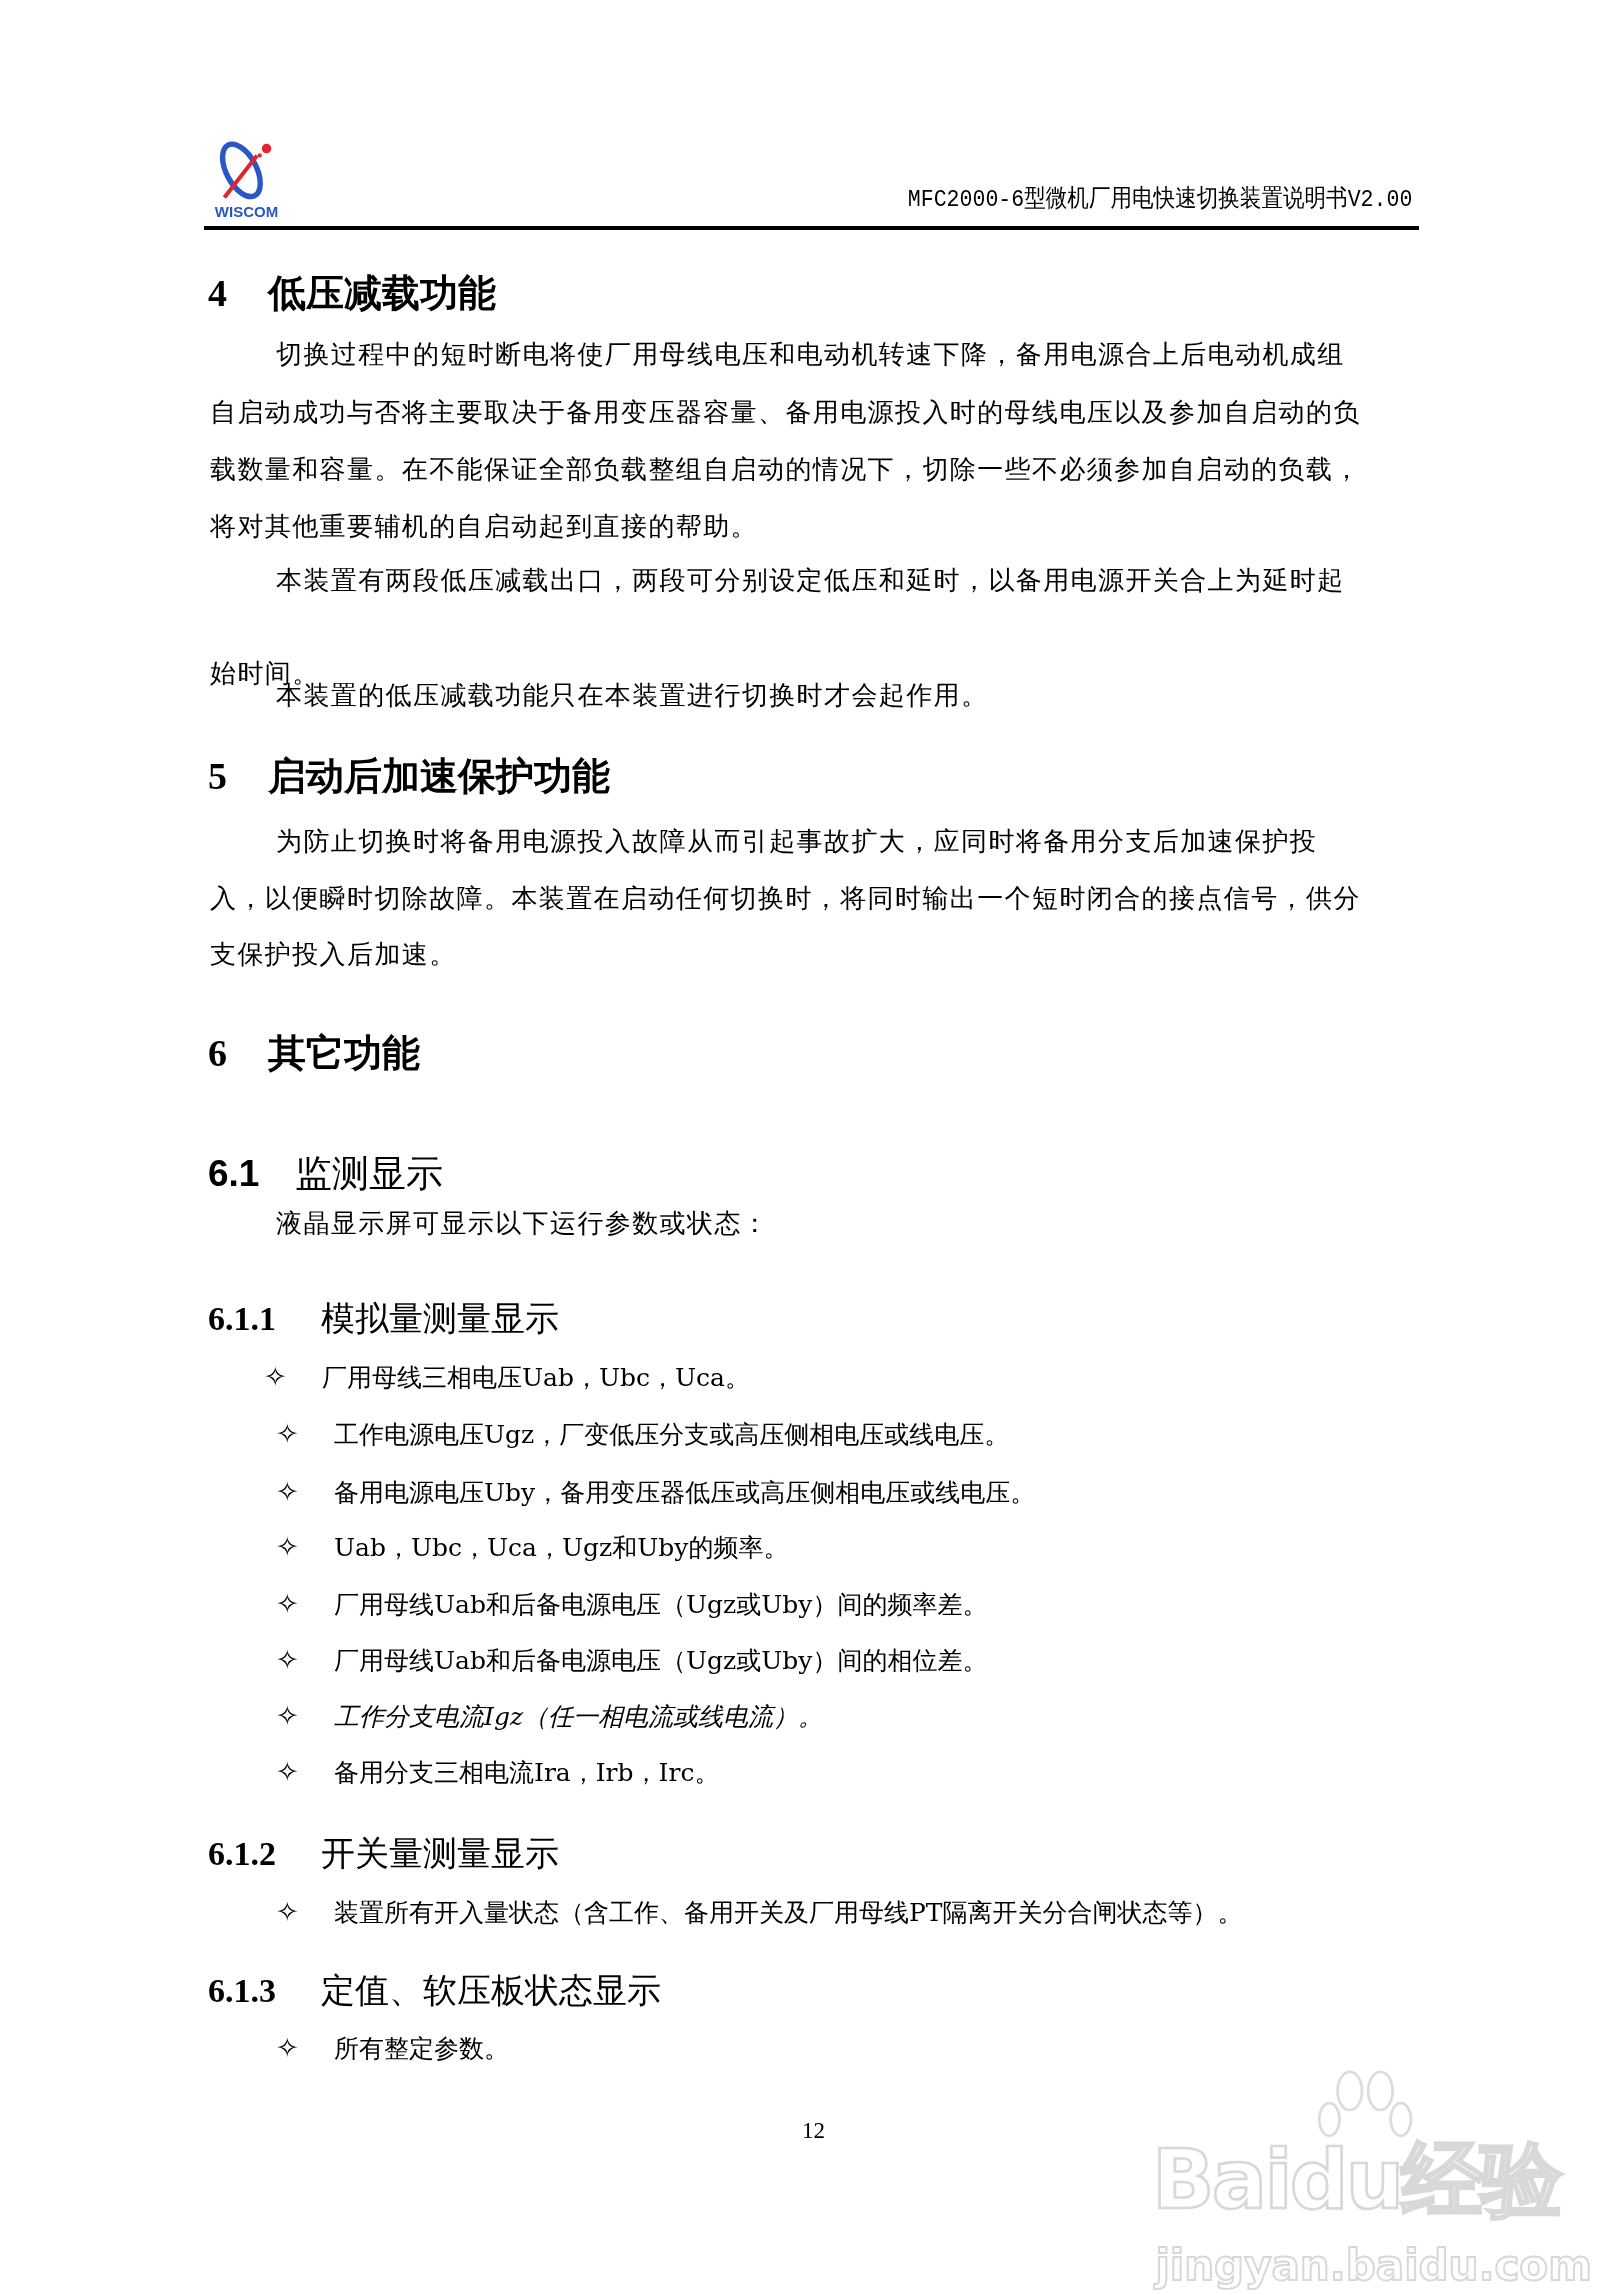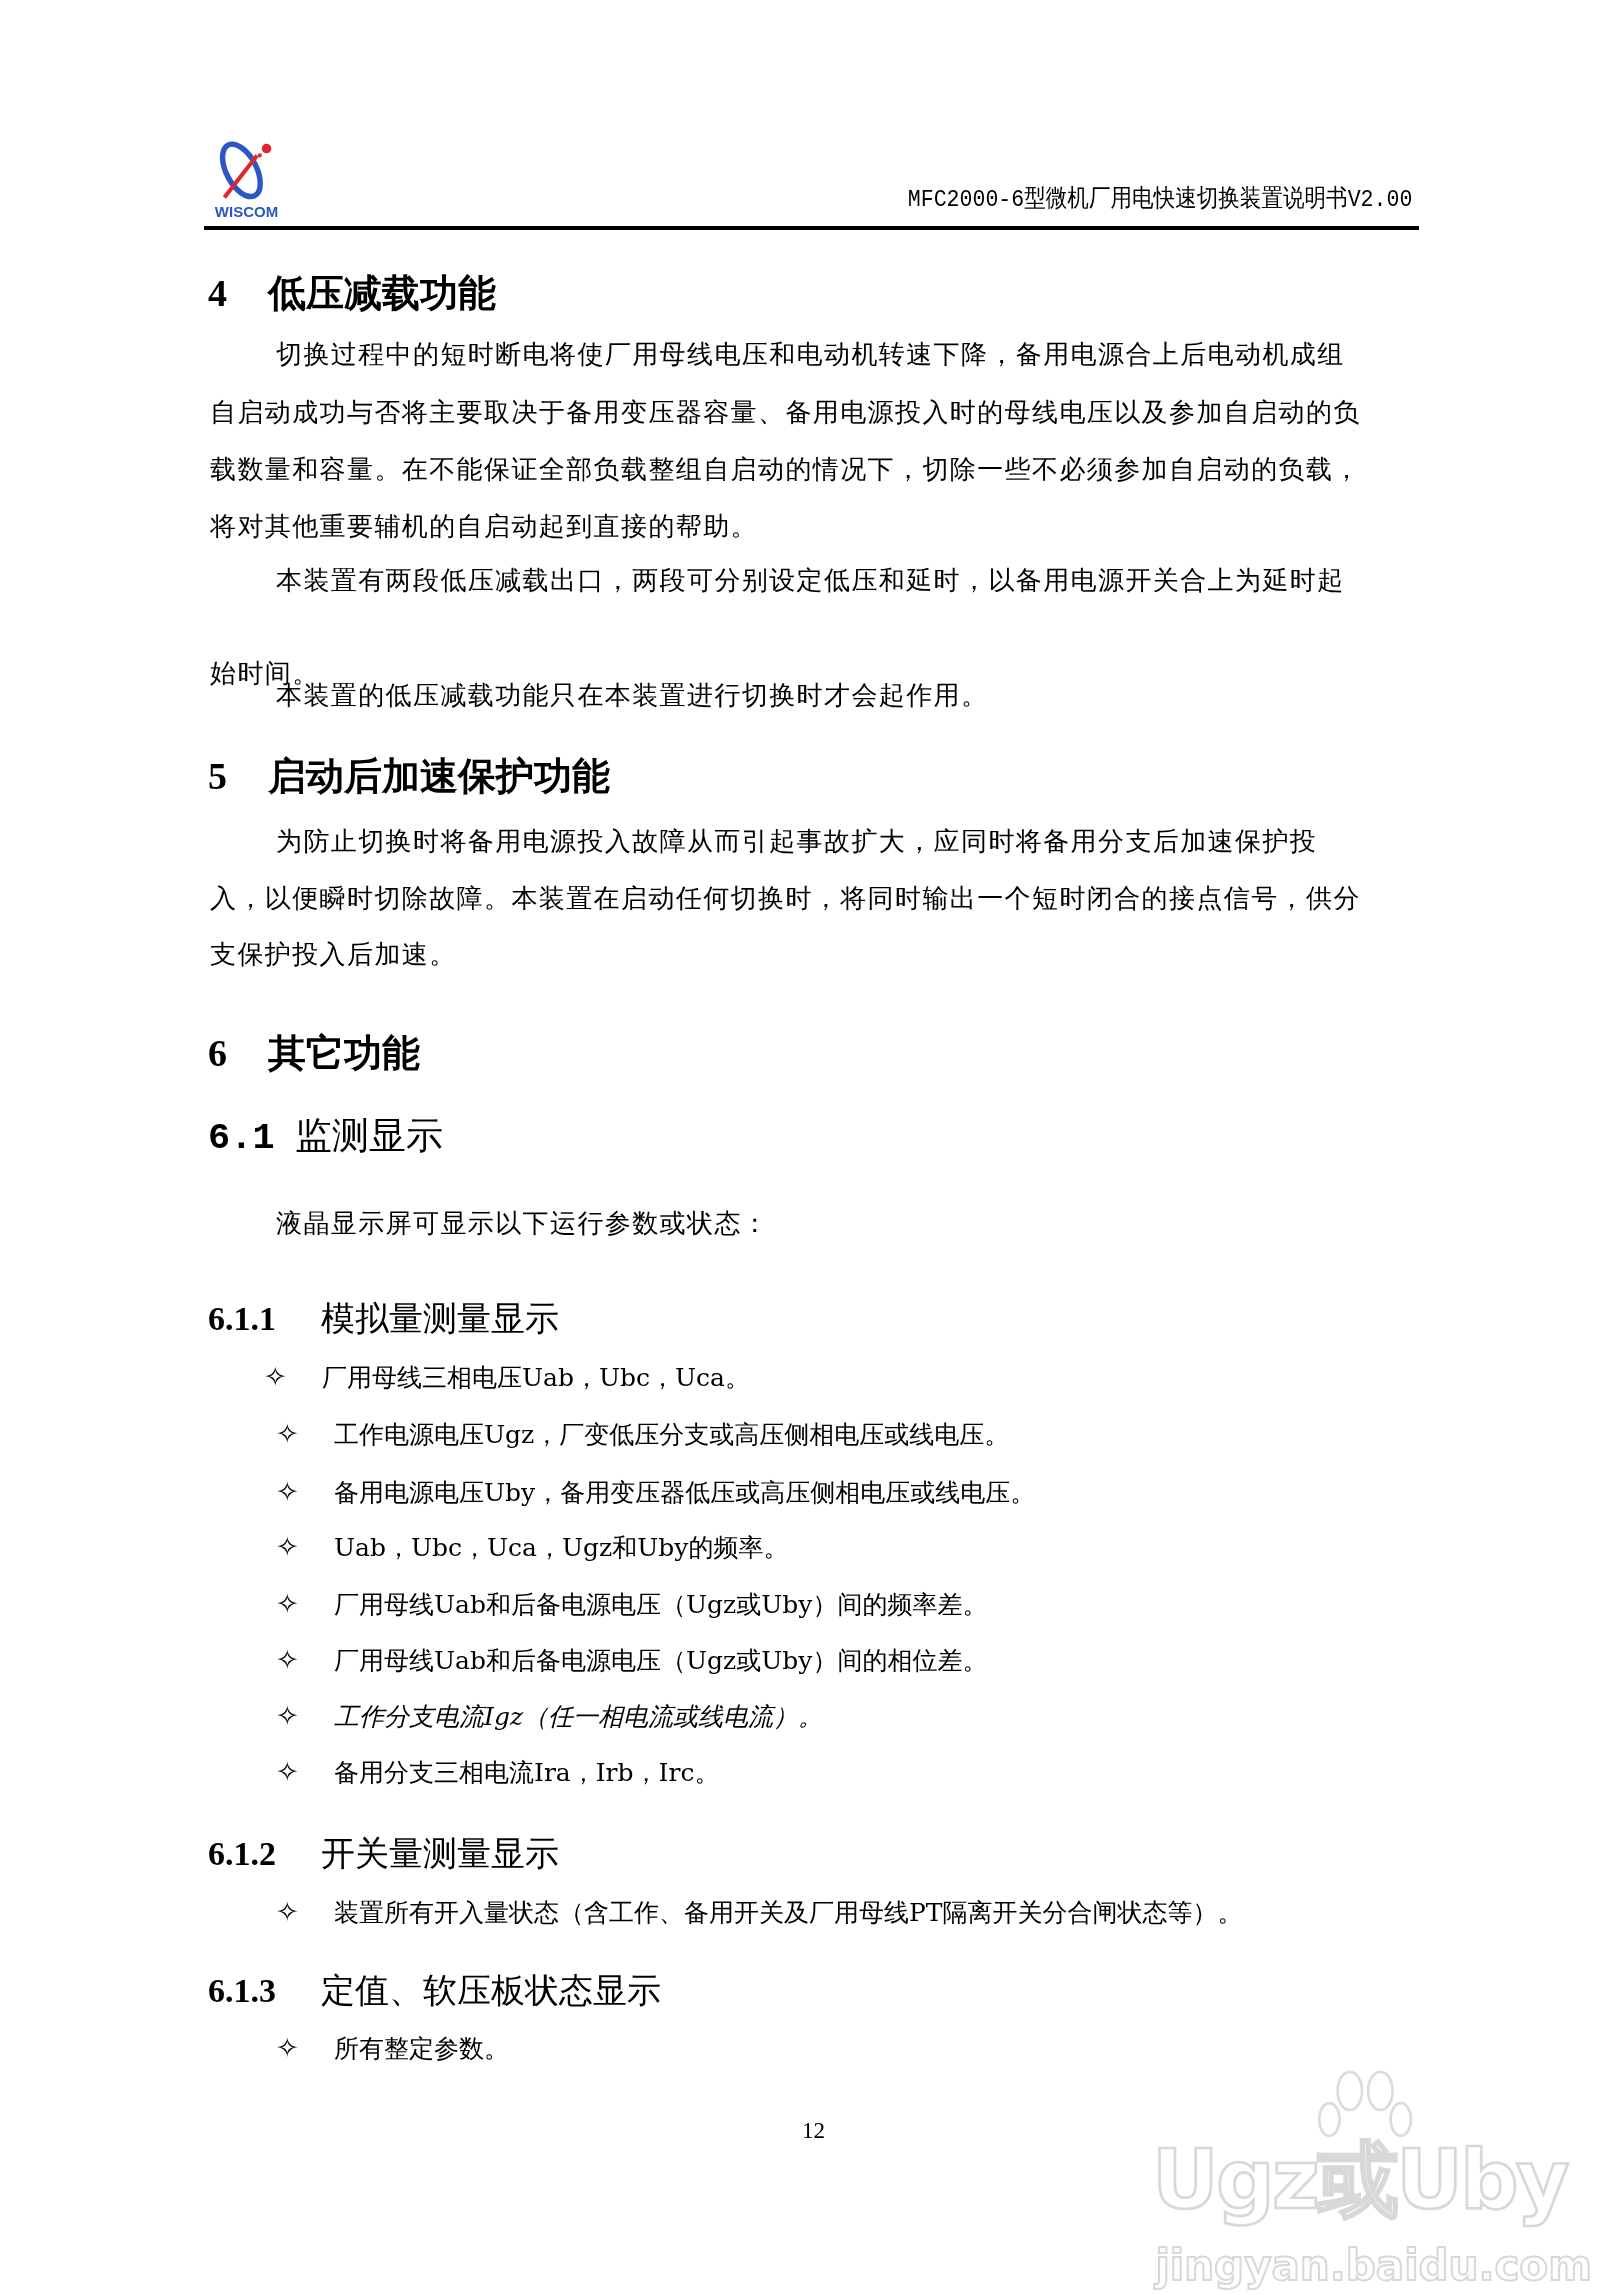--- a/index.html
+++ b/index.html
@@ -8,21 +8,21 @@
   .abs { position: absolute; white-space: nowrap; }
   .logo { left: 204px; top: 135px; width: 85px; height: 85px; }
   .logo-text { position: absolute; left: 0; bottom: 0; width: 85px; text-align: center;
                font-family: "Liberation Sans", "DejaVu Sans", sans-serif; font-weight: bold;
                font-size: 15px; color: #2a56c6; letter-spacing: 0px; }
   .header-title { right: 211px; top: 185px; font-size: 24.5px; line-height: 30px;
                   font-family: "Liberation Mono", "DejaVu Sans Mono", monospace; transform: scaleX(0.88); transform-origin: right center; }
   .header-rule { left: 204px; top: 226px; width: 1215px; height: 4.1px; background: #000; }
   .h1 { font-family: "DejaVu Sans", "Liberation Sans", sans-serif; font-weight: bold; font-size: 38px; line-height: 45px; }
   .h1 .num { display: inline-block; width: 60px; font-family: "Liberation Serif", serif; }
-  .h2 { font-family: Liberation Mono, monospace; font-size: 37px; line-height: 44px; }
+  .h2 { font-family: Liberation Sans, sans-serif; font-size: 37px; line-height: 44px; margin-top: 36px; }
   .h2 .num { display: inline-block; width: 87px; font-weight: bold; }
   .h3 { font-family: "Liberation Serif", "DejaVu Serif", serif; font-size: 34px; line-height: 41px; }
   .h3 .num { display: inline-block; width: 113px; font-weight: bold; }
   .body { font-size: 26px; line-height: 31px; letter-spacing: 1.4px; }
   .bullet-row { font-size: 25px; line-height: 31px; }
   .bullet-row .star { display: inline-block; width: 58px; font-family: "DejaVu Sans", sans-serif; font-size: 27px; }
   .page-num { left: 782px; top: 2118px; font-size: 23px; font-family: "Liberation Serif", serif; margin-left: 20px; }
   .watermark { left: 1152px; top: 2065px; width: 382px; height: 204px; color: #e6e6e6; }
   .wm-big { position: absolute; left: 0; top: 61px; font-family: "DejaVu Sans", sans-serif; font-weight: bold; font-size: 82px;
             color: #fff; -webkit-text-stroke: 2.7px #d8d8d8; letter-spacing: -2.7px; }
@@ -94,16 +94,16 @@
 
 <div class="abs page-num">12</div>
 
 <div class="abs watermark">
   <svg width="136" height="75" style="position:absolute; left:157px; top:0;" viewBox="0 0 200 110">
     <ellipse cx="60" cy="38" rx="18" ry="28" fill="none" stroke="#dcdcdc" stroke-width="4"></ellipse>
     <ellipse cx="105" cy="38" rx="18" ry="28" fill="none" stroke="#dcdcdc" stroke-width="4"></ellipse>
     <ellipse cx="30" cy="80" rx="15" ry="24" fill="none" stroke="#dcdcdc" stroke-width="4"></ellipse>
     <ellipse cx="135" cy="80" rx="15" ry="24" fill="none" stroke="#dcdcdc" stroke-width="4"></ellipse>
   </svg>
-  <div class="wm-big">Ugz或Uby</div>
+  <div class="wm-big">Baidu经验</div>
   <div class="wm-small">jingyan.baidu.com</div>
 </div>
 
 
 </body></html>

